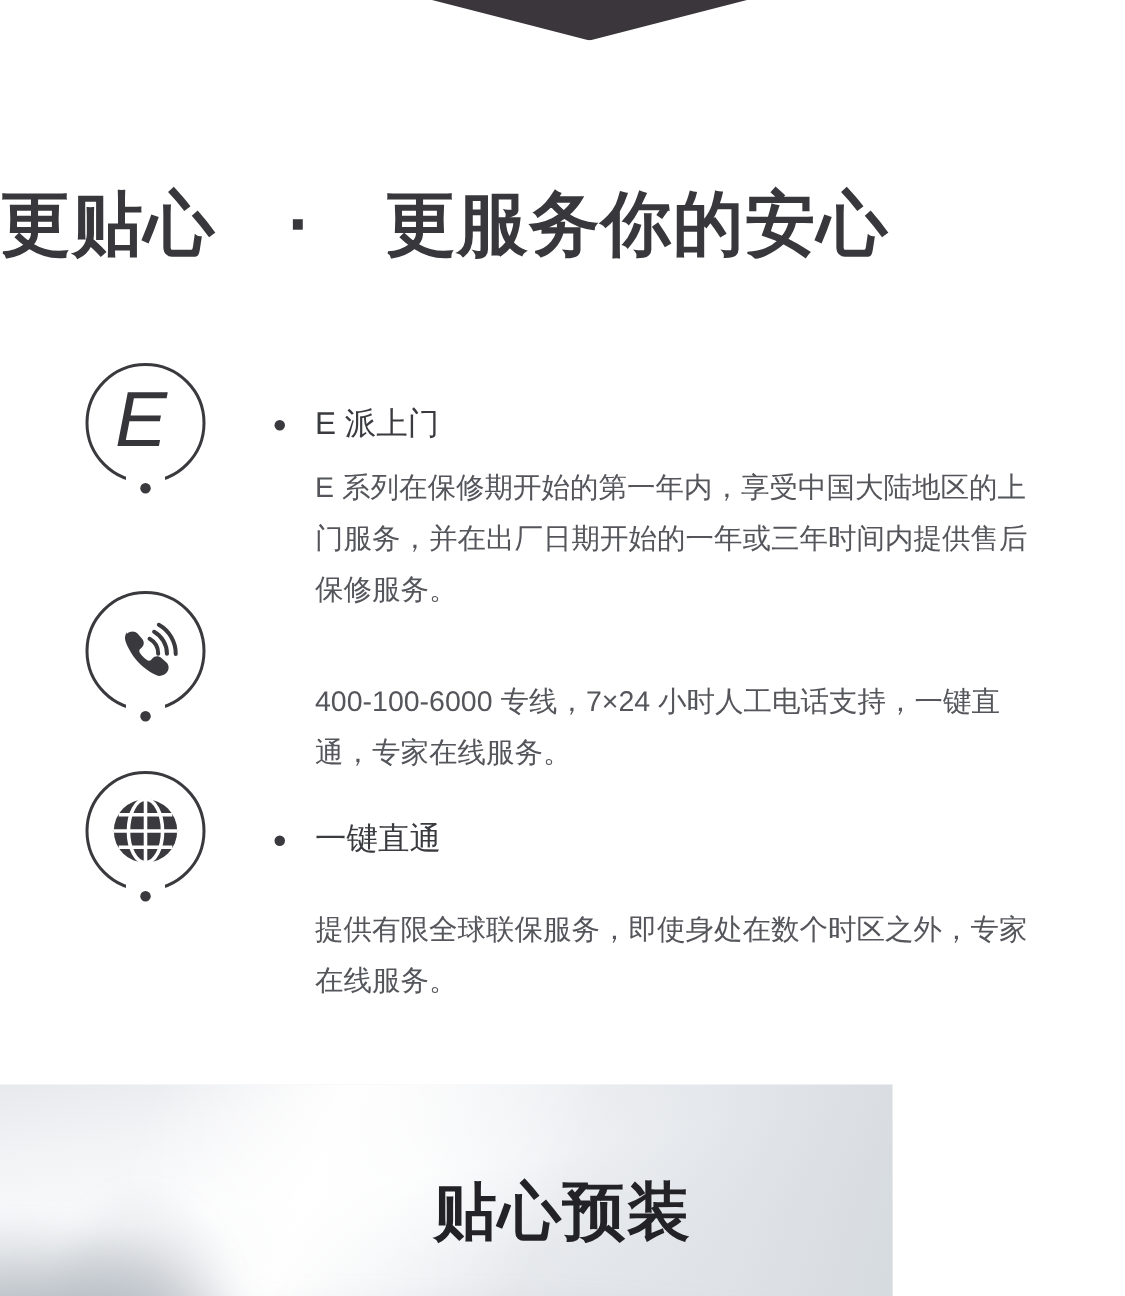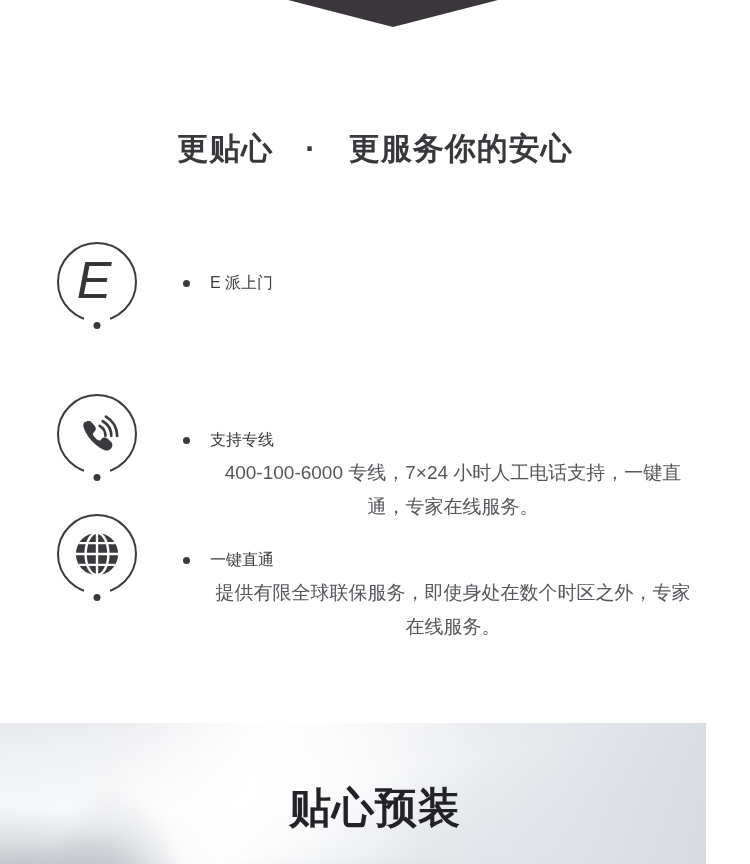--- a/index.html
+++ b/index.html
@@ -14,21 +14,21 @@
   
   .top-arrow {
     position:absolute; top:0; left:288px; width:210px; height:27px;
     background:#3a363b;
     clip-path:polygon(0 0, 100% 0, 50% 100%);
   }
 
   
   .hero-title {
     position:absolute; top:120px; left:0; width:750px;
-    text-align:center; font-size:31px; line-height:58px;
+    text-align:left; font-size:47px; line-height:58px;
     font-weight:700; color:#38383c; letter-spacing:1px;
     white-space:nowrap;
   }
 
   
   .feature { position:absolute; left:0; width:750px; }
   .feature-1 { top:242px; }
   .feature-2 { top:394px; }
   .feature-3 { top:514px; }
 
@@ -50,36 +50,36 @@
     color:#35353a; line-height:1; padding-right:6px; padding-bottom:4px;
   }
   .icon-svg { width:52px; height:52px; display:block; }
 
   .feature-content { position:absolute; left:210px; width:486px; }
   .feature-1 .feature-content { top:25px; }
   .feature-2 .feature-content { top:30px; }
   .feature-3 .feature-content { top:30px; }
 
   .feature-title {
-    position:relative; font-size:16px; line-height:32px;
+    position:relative; font-size:21px; line-height:32px;
     color:#3a3b3f; font-weight:400;
   }
   .bullet {
     position:absolute; left:-27px; top:13px; width:7px; height:7px;
     border-radius:50%; background:#3a3a3e;
   }
   .feature-desc {
     margin-top:10px; font-size:19px; line-height:34px;
     color:#55565b; font-weight:400;
   }
-  .feature-2 .feature-desc, .feature-3 .feature-desc { margin-top:0;text-align:center; }
+  .feature-2 .feature-desc, .feature-3 .feature-desc { margin-top:28px; }
 
   
   .photo-band {
-    position:absolute; left:0; top:723px; width:706px; height:141px;
+    position:absolute; left:0; top:723px; width:595px; height:141px;
     overflow:hidden;
     background:
       linear-gradient(100deg, rgba(255,255,255,0) 45%, rgba(221,225,230,0.85) 82%, rgba(213,218,223,0.95) 100%),
       linear-gradient(170deg, #e7e9ec 0%, #f2f3f5 20%, #fafbfc 45%, #eceef1 70%, #e4e7ea 100%);
   }
   .photo-band::before {
     content:""; position:absolute; inset:0;
     background:linear-gradient(112deg, rgba(255,255,255,0) 16%, rgba(255,255,255,0.95) 36%, rgba(255,255,255,0) 62%);
   }
   .photo-band::after {
@@ -109,37 +109,34 @@
     <div class="icon-circle">
       <span class="e-letter">E</span>
       <span class="icon-gap"></span>
       <span class="icon-dot"></span>
     </div>
     <div class="feature-content">
       <div class="feature-title">
         <span class="bullet"></span>
         <span>E 派上门</span>
       </div>
+      <p class="feature-desc">E 系列在保修期开始的第一年内，享受中国大陆地区的上门服务，并在出厂日期开始的一年或三年时间内提供售后保修服务。</p>
     </div>
   </section>
 
   <section class="feature feature-2">
     <div class="icon-circle">
       <svg class="icon-svg" viewBox="0 0 48 48">
         <path fill="#3a3a3e" d="M12.6 13.4c1.9-1.9 4.9-2 6.5-.1l2.9 3.3c1.4 1.6 1.2 4-.4 5.4l-.9.8c-.6.6-.7 1.6-.1 2.5 1.1 1.7 2.6 3.2 4.3 4.3.9.6 1.9.5 2.5-.1l.8-.9c1.4-1.6 3.8-1.8 5.4-.4l3.3 2.9c1.8 1.6 1.8 4.6-.1 6.5-1.7 1.7-4.2 2.2-6.3 1.2-5.2-2.5-10.4-6.6-14.1-11.8-2-2.9-3.7-6-4.7-9-.7-2.1-.2-4.5 .9-5.6z"></path>
         <path fill="none" stroke="#3a3a3e" stroke-width="2.5" stroke-linecap="round" d="M26.5 16.5a10.5 10.5 0 0 1 5.3 9.2 M29.3 12.2a15.5 15.5 0 0 1 7.9 13.5 M32.2 7.9a20.5 20.5 0 0 1 10.4 17.9"></path>
       </svg>
       <span class="icon-gap"></span>
       <span class="icon-dot"></span>
     </div>
     <div class="feature-content">
-      <div class="feature-title">
-        <span class="bullet"></span>
-        <span>支持专线</span>
-      </div>
       <p class="feature-desc">400-100-6000 专线，7×24 小时人工电话支持，一键直通，专家在线服务。</p>
     </div>
   </section>
 
   <section class="feature feature-3">
     <div class="icon-circle">
       <svg class="icon-svg" viewBox="0 0 48 48">
         <circle cx="24" cy="24" r="19.5" fill="#3a3a3e"></circle>
         <g fill="none" stroke="#ffffff" stroke-width="2.2">
           <line x1="24" y1="4.5" x2="24" y2="43.5"></line>

